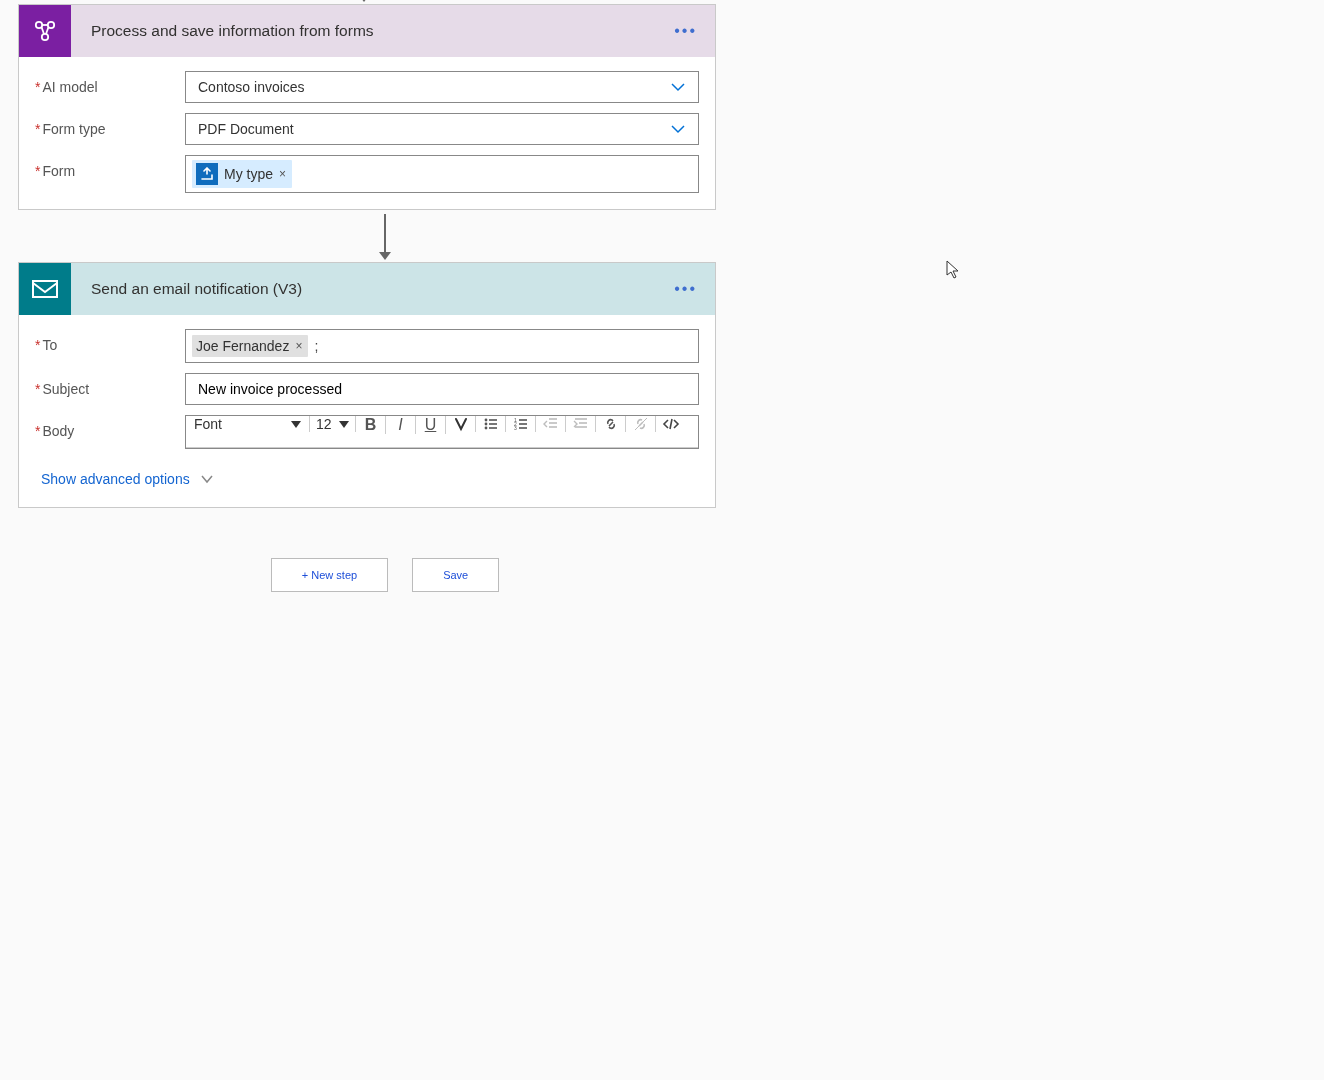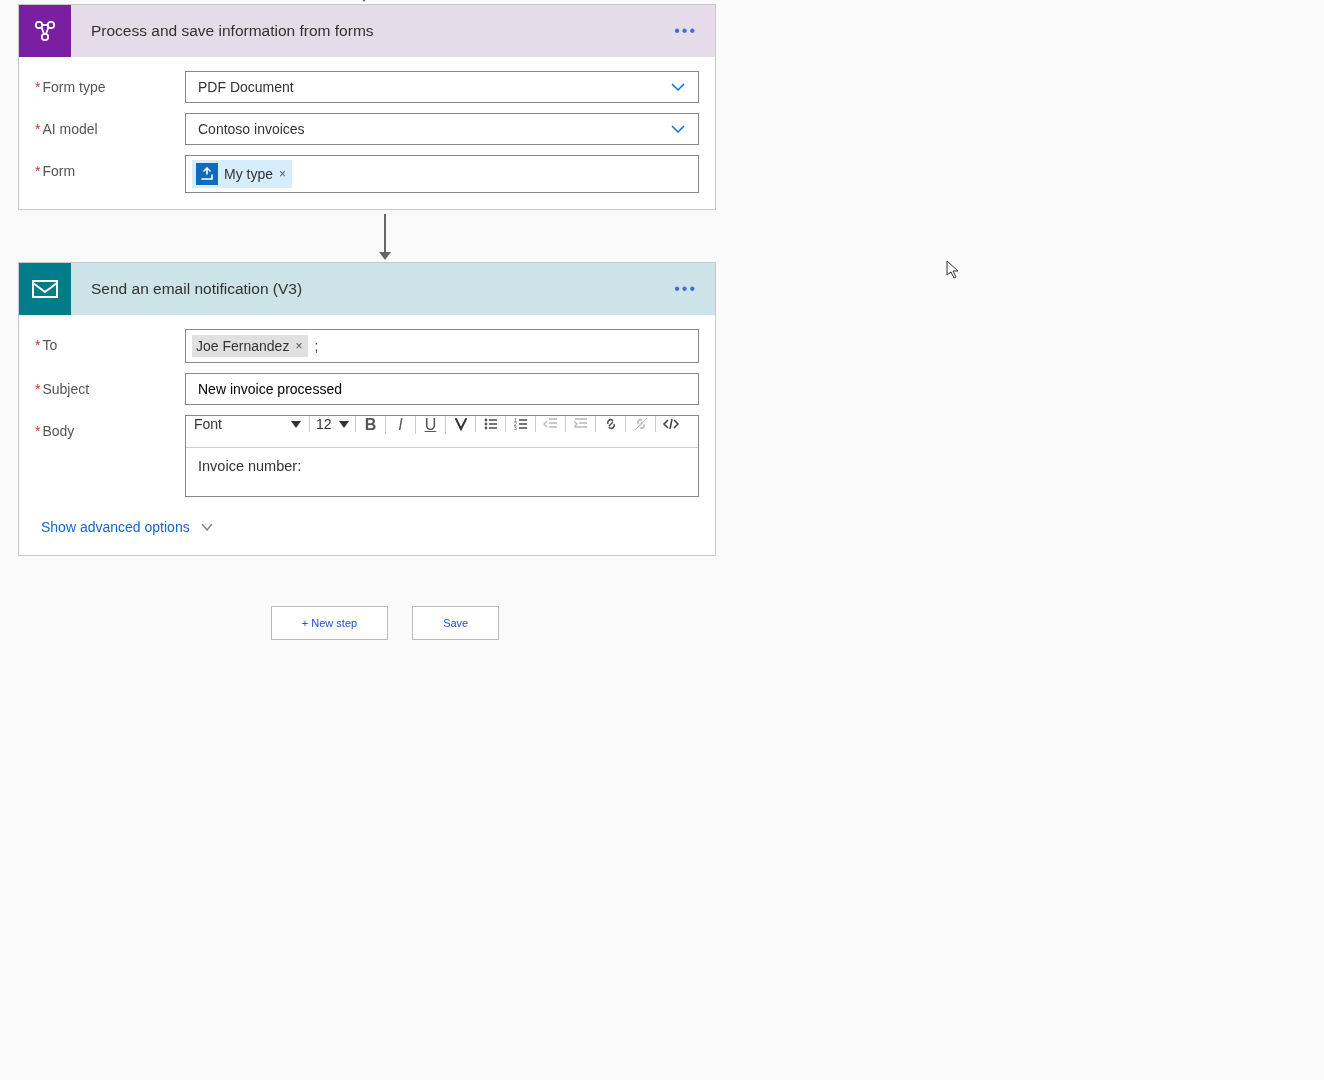--- a/index.html
+++ b/index.html
@@ -257,36 +257,36 @@
           <line x1="18.5" y1="11" x2="16" y2="18" stroke="#fff" stroke-width="1.8"></line>
           <line x1="12" y1="9" x2="18" y2="9" stroke="#fff" stroke-width="1.8"></line>
         </svg>
       </div>
       <div class="step-title">Process and save information from forms</div>
       <div class="step-more">•••</div>
     </div>
     <div class="step-body">
 
       <div class="field-row">
-        <div class="field-label"><span class="required-star">*</span><span>Form type</span></div>
+        <div class="field-label"><span class="required-star">*</span><span>AI model</span></div>
         <div class="field-control">
           <div class="dropdown">
-            <span class="dropdown-text">PDF Document</span>
+            <span class="dropdown-text">Contoso invoices</span>
             <svg width="16" height="16" viewBox="0 0 16 16">
                 <path d="M2 5 L8 11 L14 5" fill="none" stroke="#0271d6" stroke-width="1.5"></path>
               </svg>
           </div>
         </div>
       </div>
 
       <div class="field-row">
-        <div class="field-label"><span class="required-star">*</span><span>AI model</span></div>
+        <div class="field-label"><span class="required-star">*</span><span>Form type</span></div>
         <div class="field-control">
           <div class="dropdown">
-            <span class="dropdown-text">Contoso invoices</span>
+            <span class="dropdown-text">PDF Document</span>
             <svg width="16" height="16" viewBox="0 0 16 16">
                 <path d="M2 5 L8 11 L14 5" fill="none" stroke="#0271d6" stroke-width="1.5"></path>
               </svg>
           </div>
         </div>
       </div>
 
       <div class="field-row">
         <div class="field-label"><span class="required-star">*</span><span>Form</span></div>
         <div class="field-control">
@@ -420,21 +420,20 @@
                     <path d="M6 10 L10 6 M5 8 a3 3 0 0 1 4 -4 M11 8 a3 3 0 0 1 -4 4" fill="none" stroke="#bdbdbd" stroke-width="1.6"></path>
                     <line x1="2" y1="14" x2="14" y2="2" stroke="#bdbdbd" stroke-width="1"></line>
                   </svg>
               </div>
               <div class="rte-btn">
                 <svg width="18" height="16" viewBox="0 0 18 16">
                     <path d="M6 4 L2 8 L6 12 M12 4 L16 8 L12 12 M10 3 L8 13" fill="none" stroke="#444" stroke-width="1.6"></path>
                   </svg>
               </div>
             </div>
-            <div class="rte-body">Invoice number:</div>
           </div>
         </div>
       </div>
 
     </div>
     <div class="advanced-link">
       <span>Show advanced options</span>
       <svg class="chev" width="14" height="14" viewBox="0 0 14 14">
           <path d="M2 4 L7 10 L12 4" fill="none" stroke="#888" stroke-width="1.5"></path>
         </svg>

